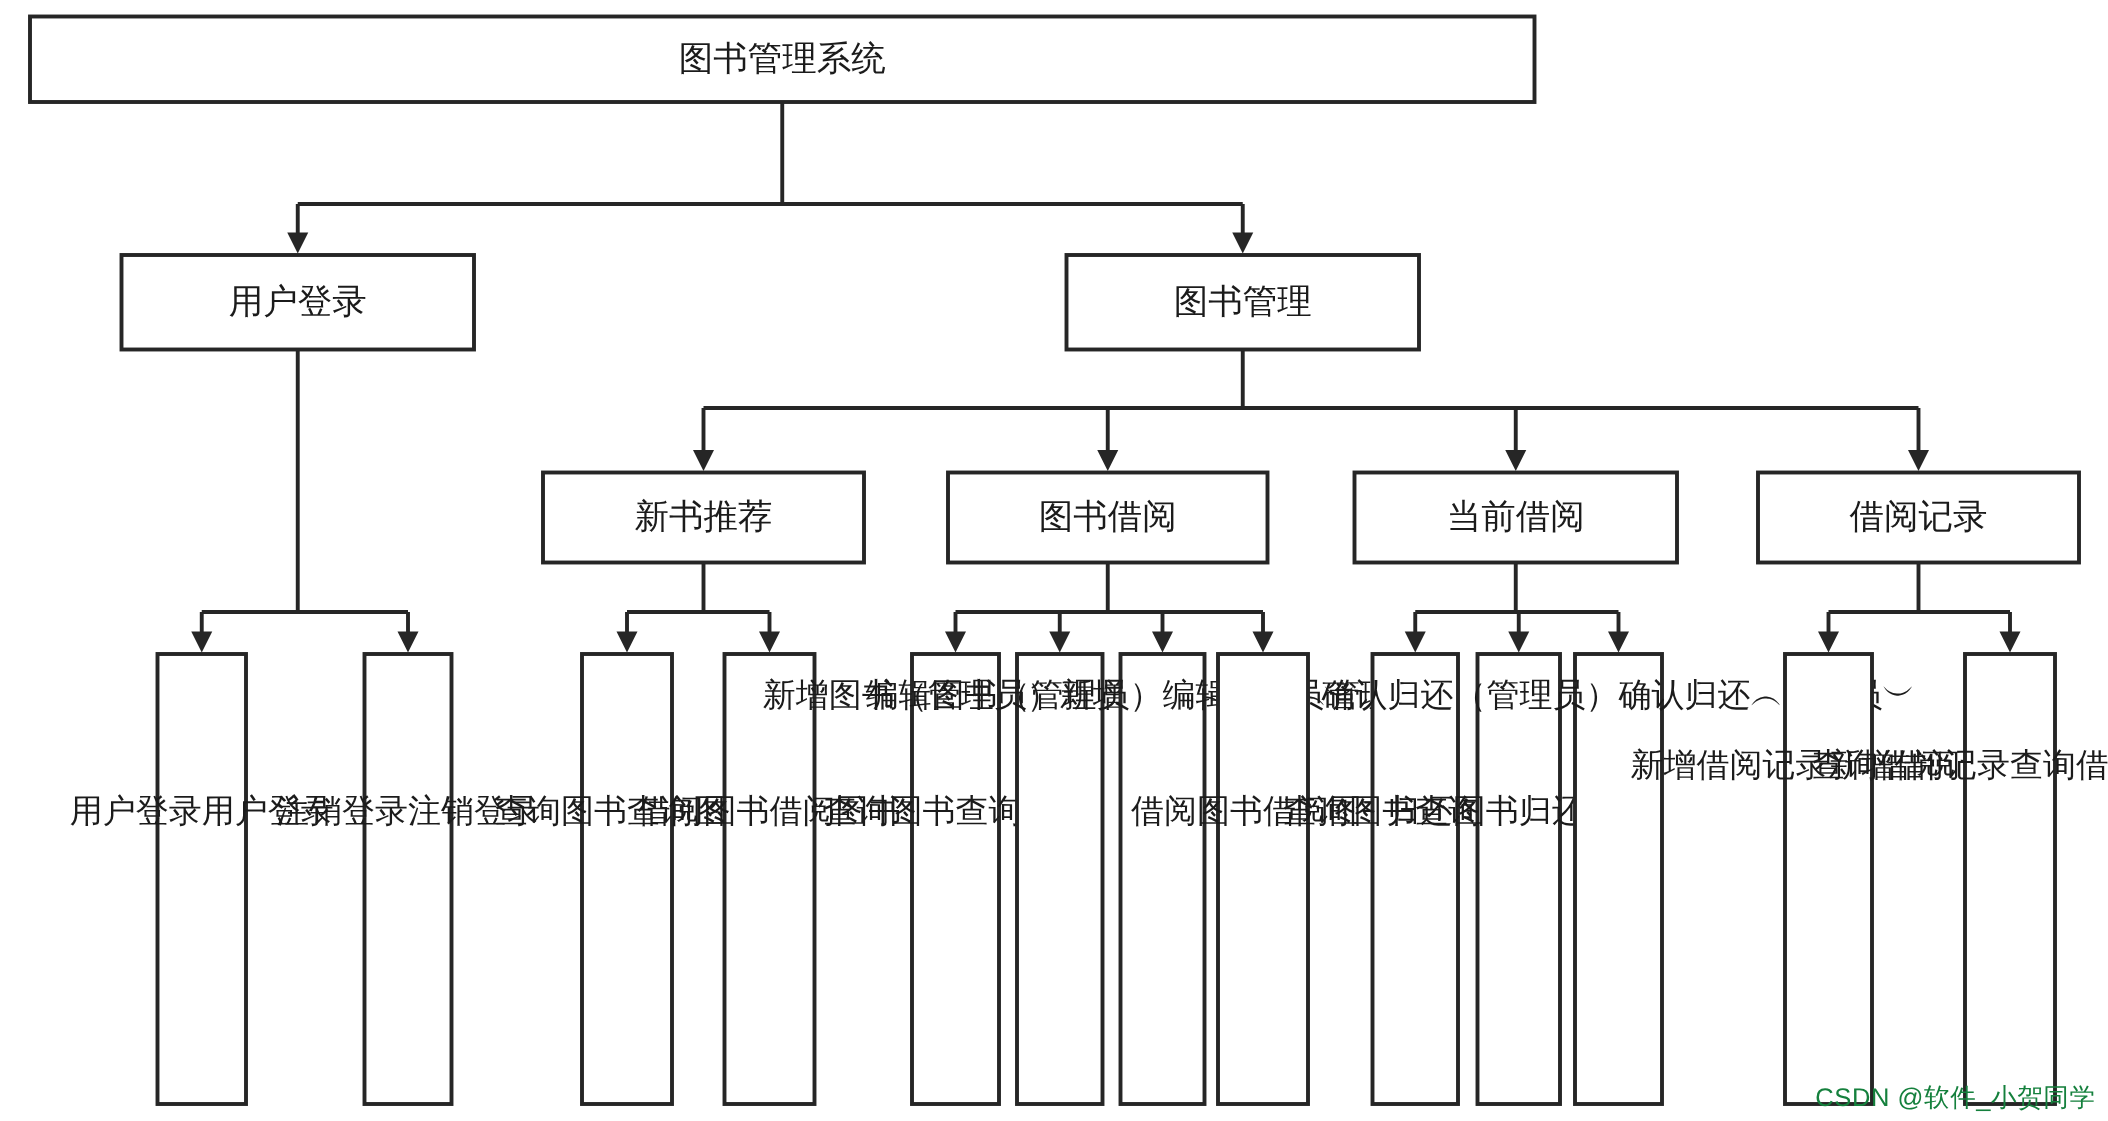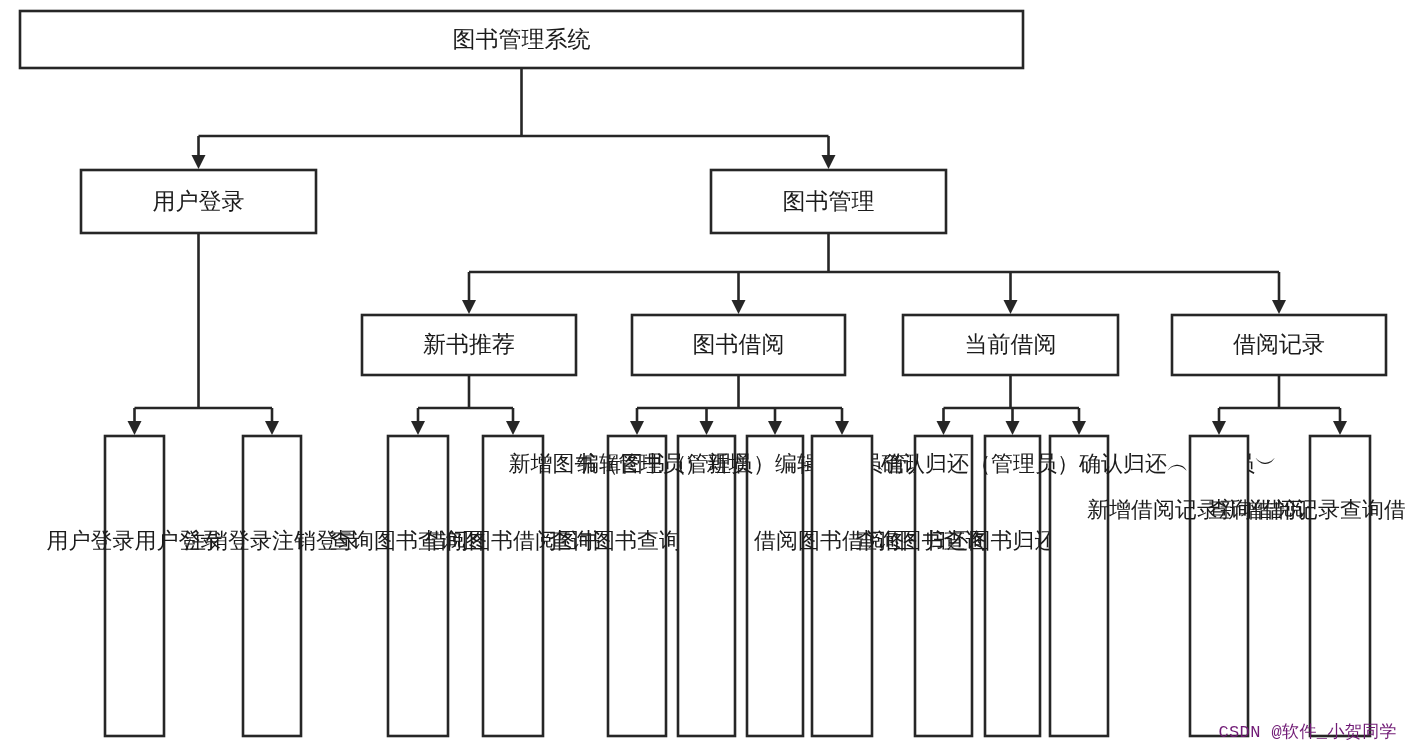--- a/index.html
+++ b/index.html
@@ -4,21 +4,21 @@
 <style>
   html,body{margin:0;padding:0;background:#ffffff;}
   body{width:1405px;height:747px;font-family:"Liberation Sans","DejaVu Sans",sans-serif;overflow:hidden;}
   #diagram-root{position:relative;width:1405px;height:747px;background:#fff;}
   svg#tree{position:absolute;top:0;left:0;width:1405px;height:747px;display:block;}
   .node-box{fill:#ffffff;stroke:#262626;stroke-width:2.6;}
   .connector{stroke:#262626;stroke-width:2.6;fill:none;}
   .arrow-head{fill:#262626;stroke:none;}
   .node-label-h{font-family:"Liberation Sans","DejaVu Sans",sans-serif;font-size:23px;fill:#1b1b1b;text-anchor:middle;dominant-baseline:middle;}
   .node-label-v{font-family:"Liberation Sans","DejaVu Sans",sans-serif;font-size:22px;fill:#1b1b1b;text-anchor:middle;}
-  .watermark{position:absolute;right:8px;bottom:4px;font-family:Liberation Mono, monospace;font-size:17px;color:#701a75;letter-spacing:.4px;white-space:nowrap;}
+  .watermark{position:absolute;right:8px;bottom:4px;font-family:Liberation Sans, sans-serif;font-size:17px;color:#15803d;letter-spacing:.4px;white-space:nowrap;}
 </style>
 </head>
 <body>
 
 <div id="diagram-root">
   <svg id="tree" viewBox="0 0 1405 747">
     <defs></defs>
     <g id="connectors">
         <line x1="521.5" y1="68" x2="521.5" y2="136" class="connector"></line>
         <line x1="198.5" y1="136" x2="828.5" y2="136" class="connector"></line>

